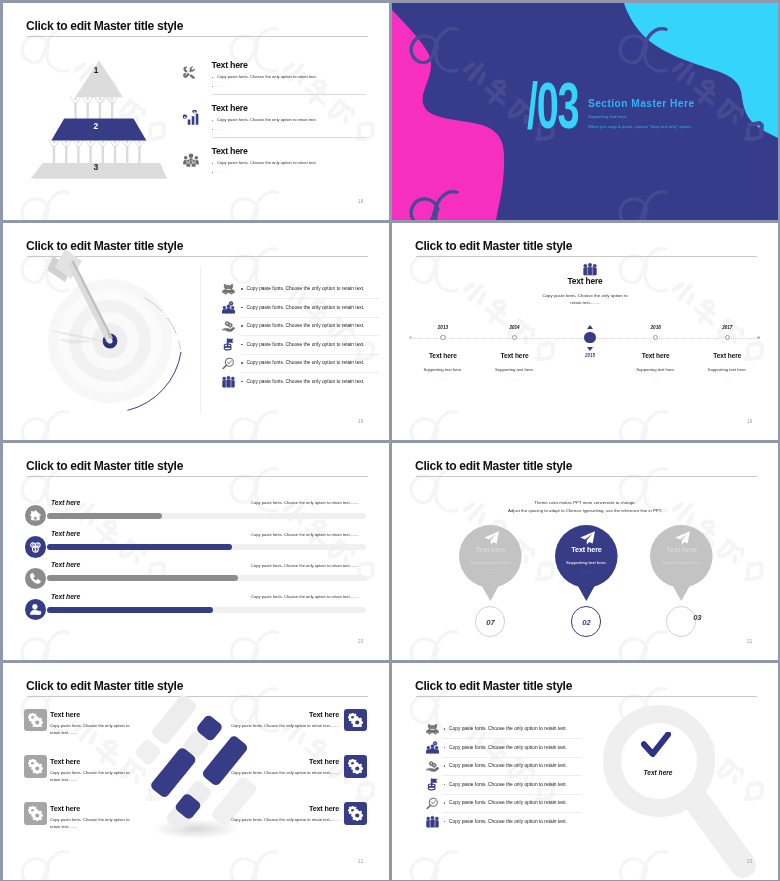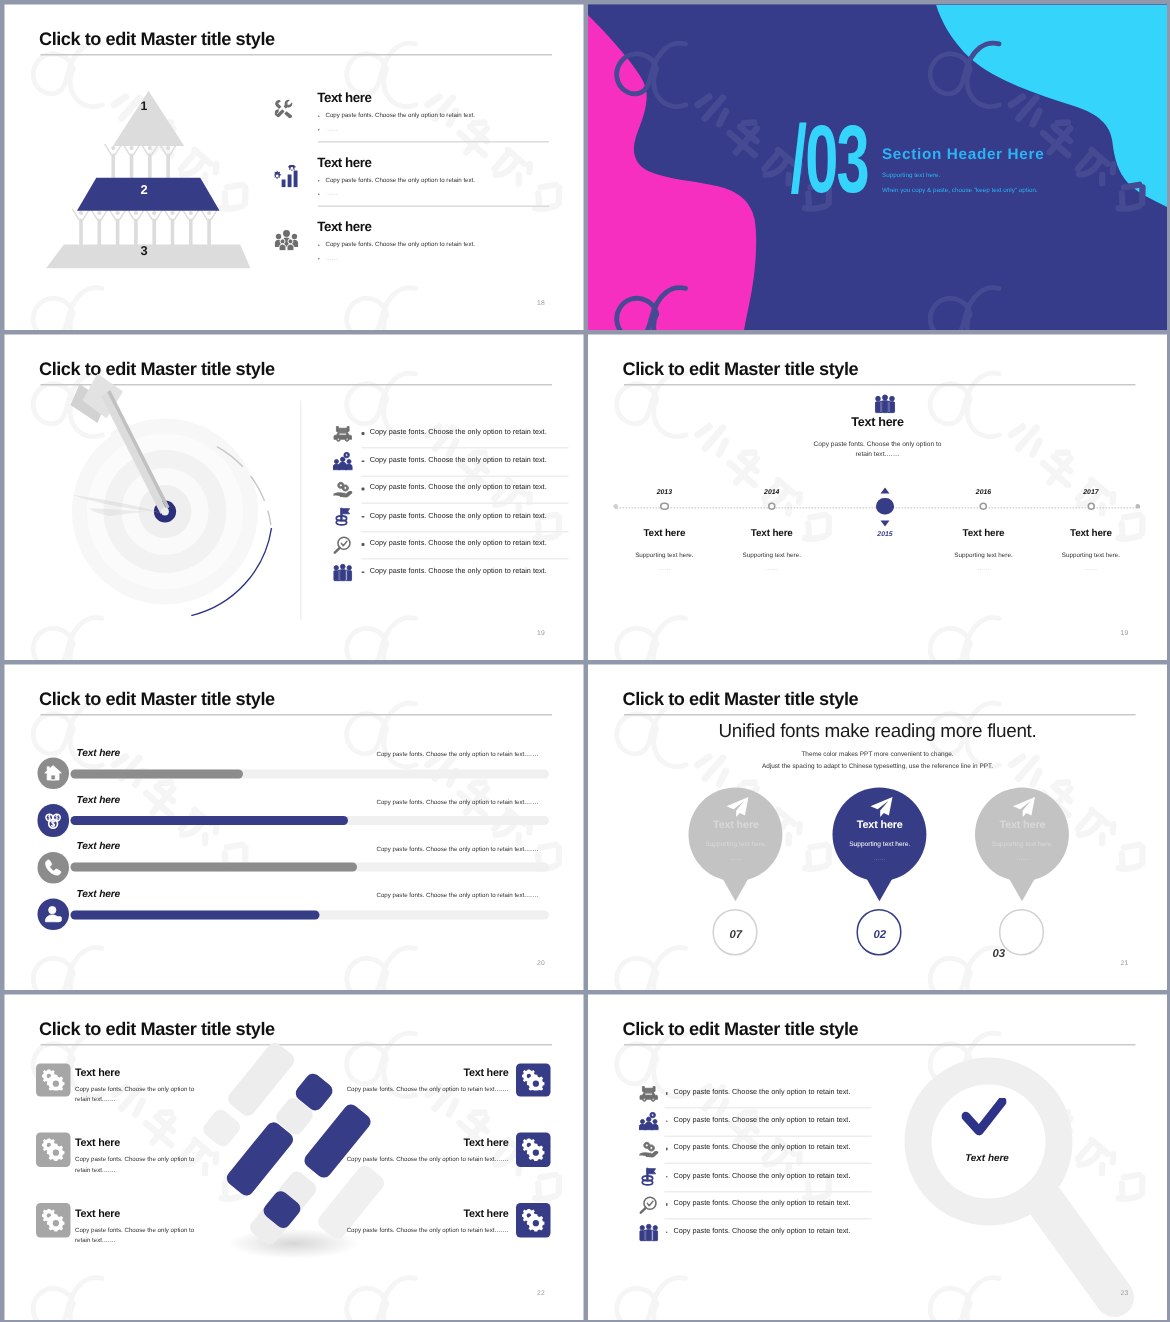--- a/index.html
+++ b/index.html
@@ -471,21 +471,21 @@
           </g>
           <g transform="translate(462,497)" stroke="#454a93" fill="none" stroke-linecap="round" stroke-linejoin="round">
             <use href="#wmunit"></use>
           </g>
           <g transform="translate(671,497)" stroke="#454a93" fill="none" stroke-linecap="round" stroke-linejoin="round">
             <use href="#wmunit"></use>
           </g>
         </svg>
       </div>
   <div style="position:absolute;left:135px;top:71px;font-size:64px;font-weight:bold;color:#34d4fb;letter-spacing:-2px;line-height:1;transform:scaleX(0.62);transform-origin:left top;">/03</div>
-  <div style="position:absolute;left:196px;top:95px;font-size:10.2px;font-weight:bold;color:#2bb4f5;letter-spacing:.45px;">Section Header Here</div>
+  <div style="position:absolute;left:196px;top:95px;font-size:10.2px;font-weight:bold;color:#2bb4f5;letter-spacing:.45px;">Section Master Here</div>
   <div style="position:absolute;left:196px;top:111px;font-size:4.2px;color:#2bb4f5;">Supporting text here.</div>
   <div style="position:absolute;left:196px;top:120.5px;font-size:4.2px;color:#2bb4f5;">When you copy &amp; paste, choose "keep text only" option.</div>
 </div>
 
 <div class="slide s3" style="left:3px;top:223px;">
   <div class="wm">
         <svg width="386" height="217" viewBox="0 0 386 217" style="position:absolute;left:0;top:0;">
           <g transform="translate(-374,-318)" stroke="#f5f5f5" fill="none" stroke-linecap="round" stroke-linejoin="round">
             <use href="#wmunit"></use>
           </g>
@@ -1111,21 +1111,20 @@
           <g transform="translate(462,497)" stroke="#f5f5f5" fill="none" stroke-linecap="round" stroke-linejoin="round">
             <use href="#wmunit"></use>
           </g>
           <g transform="translate(671,497)" stroke="#f5f5f5" fill="none" stroke-linecap="round" stroke-linejoin="round">
             <use href="#wmunit"></use>
           </g>
         </svg>
       </div>
   <div class="ttl" style="left:23px;top:16.3px;font-size:12.1px;letter-spacing:-.3px;">Click to edit Master title style</div>
   <div class="ttlline" style="left:24px;top:32.9px;width:341px;"></div>
-  <div style="position:absolute;left:0;top:37px;width:386px;text-align:center;font-size:12.6px;color:#1a1a1a;letter-spacing:-.2px;">Unified fonts make reading more fluent.</div>
   <div style="position:absolute;left:0;top:57px;width:386px;text-align:center;font-size:4.3px;color:#333;">Theme color makes PPT more convenient to change.</div>
   <div style="position:absolute;left:0;top:64.5px;width:386px;text-align:center;font-size:4.3px;color:#333;">Adjust the spacing to adapt to Chinese typesetting, use the reference line in PPT.</div>
   <div style="position:absolute;left:0;top:0;">
         <div>
           <svg style="position:absolute;left:66.3px;top:80.7px" width="64.6" height="78.9" viewBox="0 0 64.6 78.9">
             <path d="M21.799999999999997 58.3 L32.3 76.9 L42.8 58.3 Z" fill="#c3c3c3"></path>
             <circle cx="32.3" cy="32.3" r="31.3" fill="#c3c3c3"></circle>
           </svg>
           <svg style="position:absolute;left:91.1px;top:86.5px" width="17" height="17" viewBox="0 0 24 24" fill="#fff">
             <path d="M22.6 1.8 L1.8 10.6 L8.6 13.4 L18.8 5.4 L11 14.6 L11 20.8 L14.4 17 L19.2 19.2 Z"></path>
@@ -1155,21 +1154,21 @@
             <path d="M21.799999999999997 58.3 L32.3 76.9 L42.8 58.3 Z" fill="#c3c3c3"></path>
             <circle cx="32.3" cy="32.3" r="31.3" fill="#c3c3c3"></circle>
           </svg>
           <svg style="position:absolute;left:282.1px;top:86.5px" width="17" height="17" viewBox="0 0 24 24" fill="#fff">
             <path d="M22.6 1.8 L1.8 10.6 L8.6 13.4 L18.8 5.4 L11 14.6 L11 20.8 L14.4 17 L19.2 19.2 Z"></path>
           </svg>
           <div style="position:absolute;left:249.60000000000002px;top:102px;width:80px;text-align:center;font-size:7.2px;font-weight:bold;color:#d8d8d8;letter-spacing:-.1px">Text here</div>
           <div style="position:absolute;left:244.60000000000002px;top:117px;width:90px;text-align:center;font-size:4.4px;color:#d8d8d8">Supporting text here.</div>
           <div style="position:absolute;left:259.6px;top:126px;width:60px;text-align:center;font-size:4px;color:#dedede">……</div>
           <div style="position:absolute;left:274.3px;top:163.39999999999998px;width:28.200000000000003px;height:28.200000000000003px;border-radius:50%;border:1.2px solid #d2d2d2;background:#fff"></div>
-          <div style="position:absolute;left:269.6px;top:188px;width:40px;text-align:left;font-size:7.6px;font-weight:bold;font-style:italic;color:#3a3a3a">03</div>
+          <div style="position:absolute;left:269.6px;top:170px;width:40px;text-align:right;font-size:7.6px;font-weight:bold;font-style:italic;color:#3a3a3a">03</div>
         </div>
       </div>
   <div class="pg" style="left:355px;top:196px;">21</div>
 </div>
 
 <div class="slide s7" style="left:3px;top:663px;">
   <div class="wm">
         <svg width="386" height="217" viewBox="0 0 386 217" style="position:absolute;left:0;top:0;">
           <g transform="translate(-374,-318)" stroke="#f5f5f5" fill="none" stroke-linecap="round" stroke-linejoin="round">
             <use href="#wmunit"></use>

